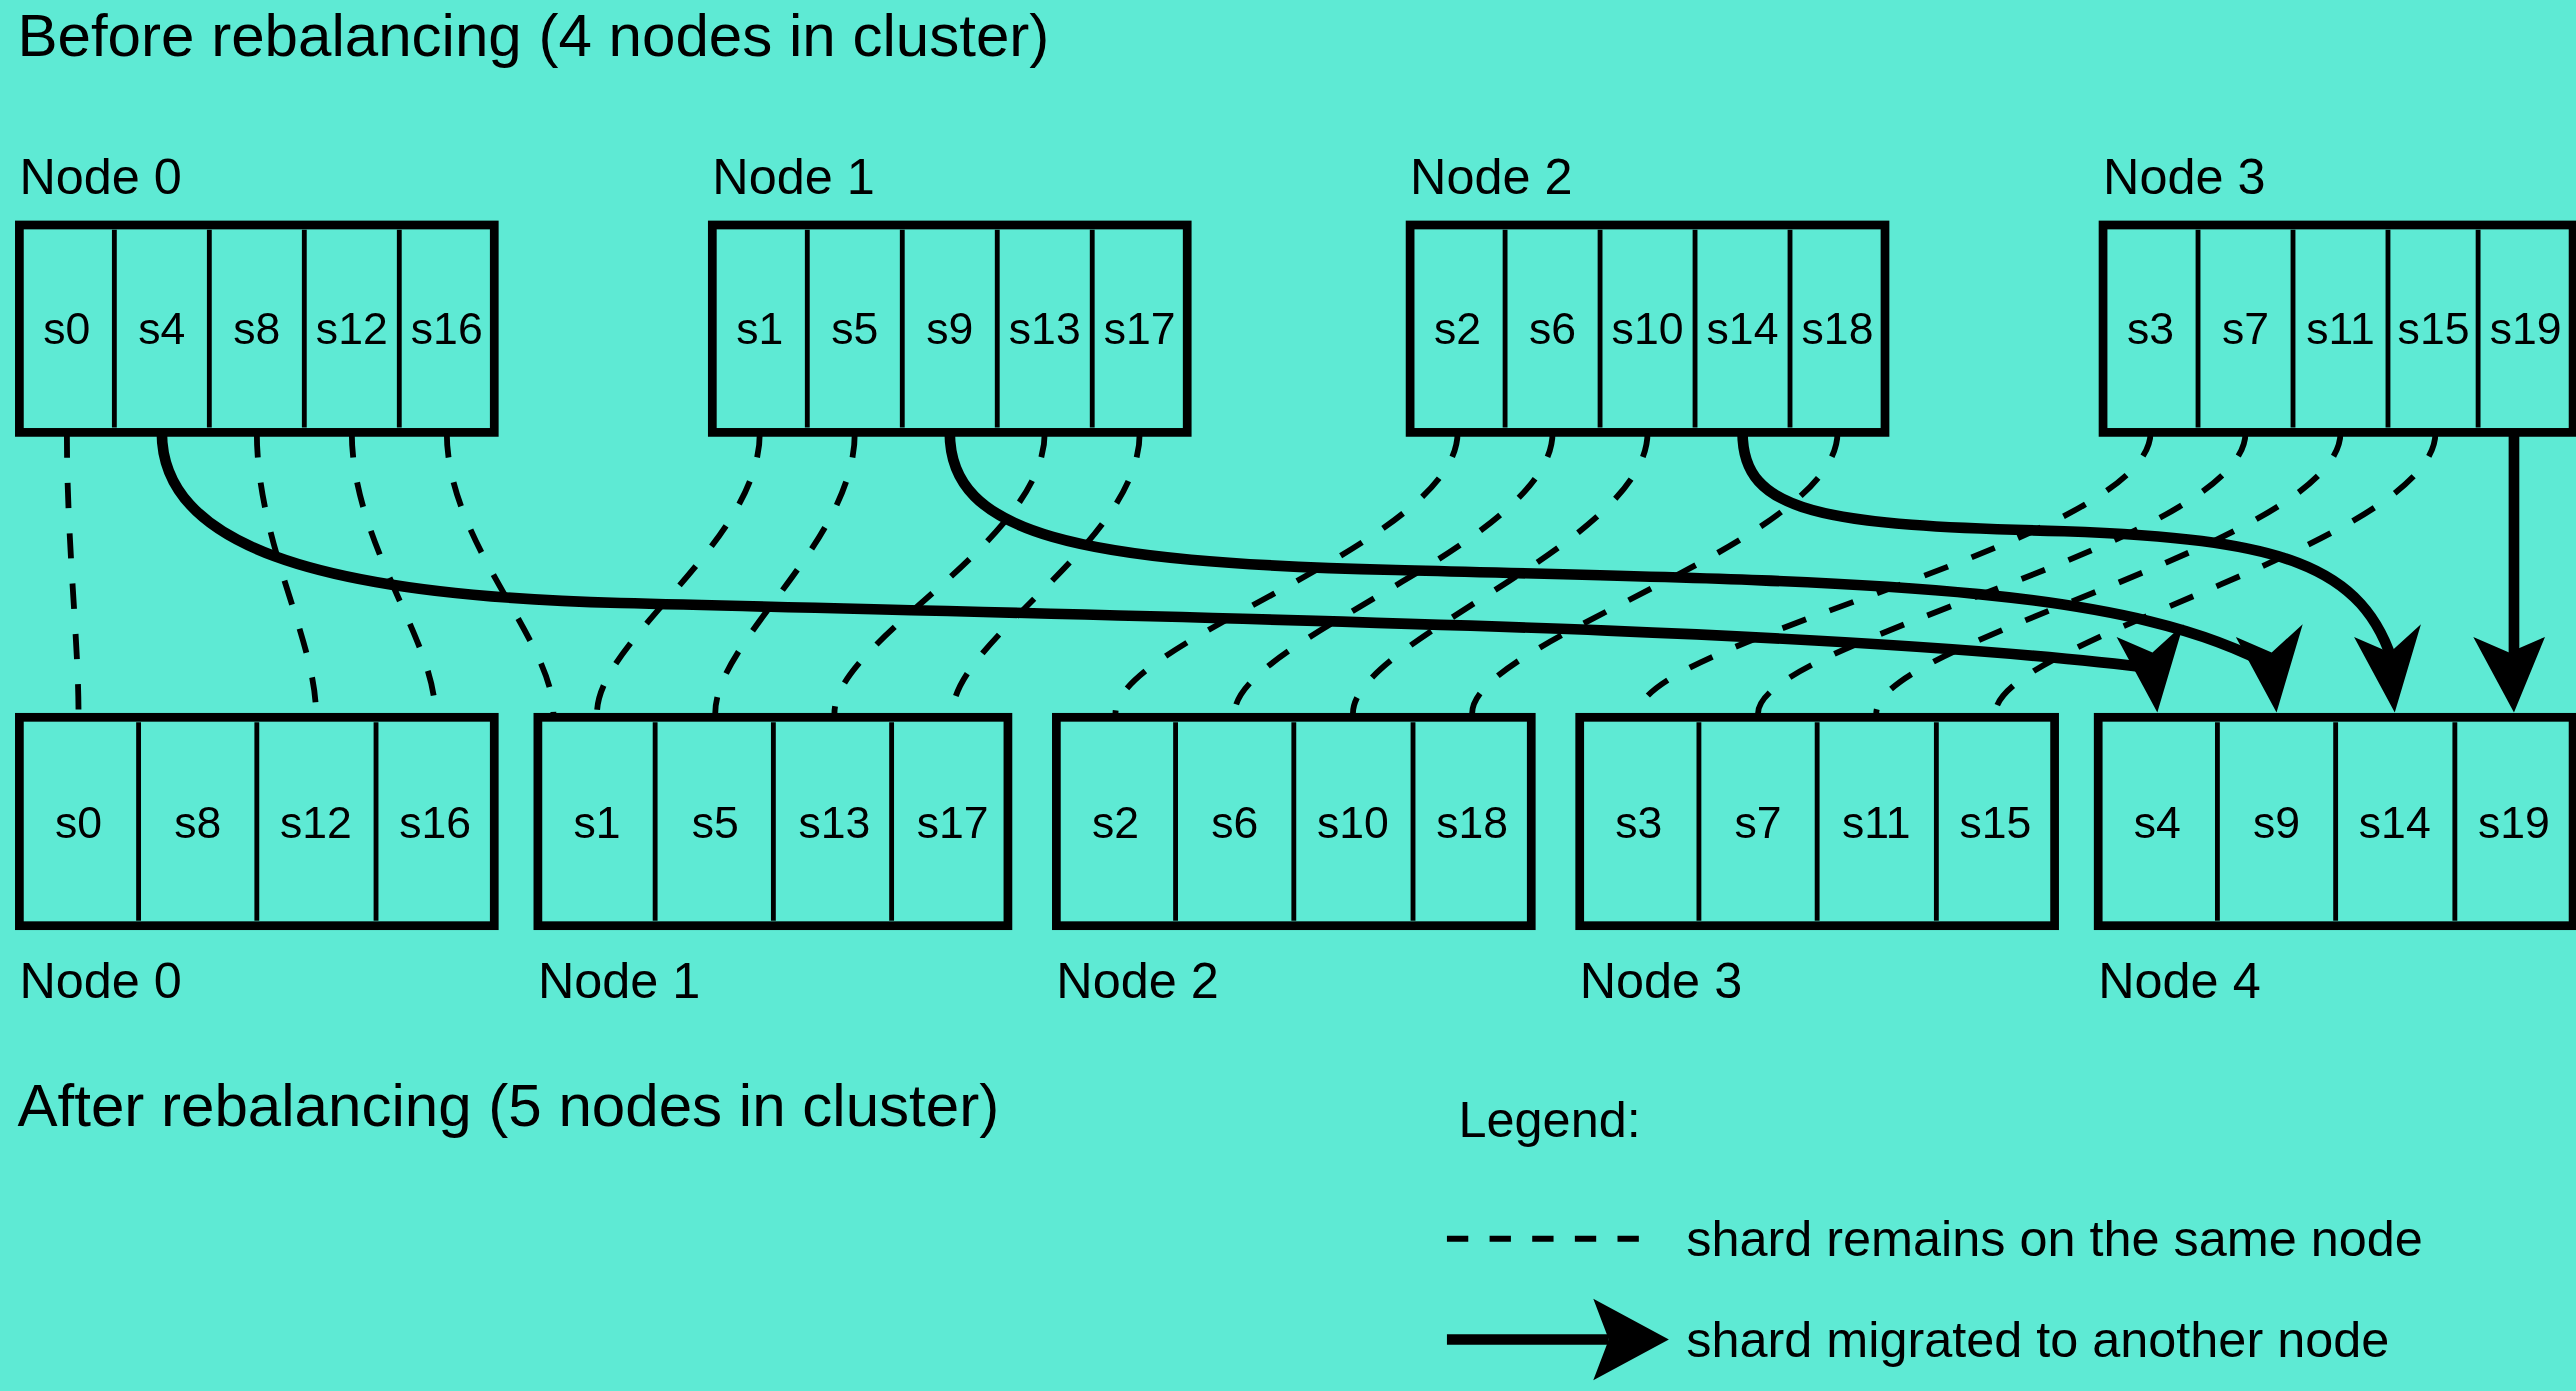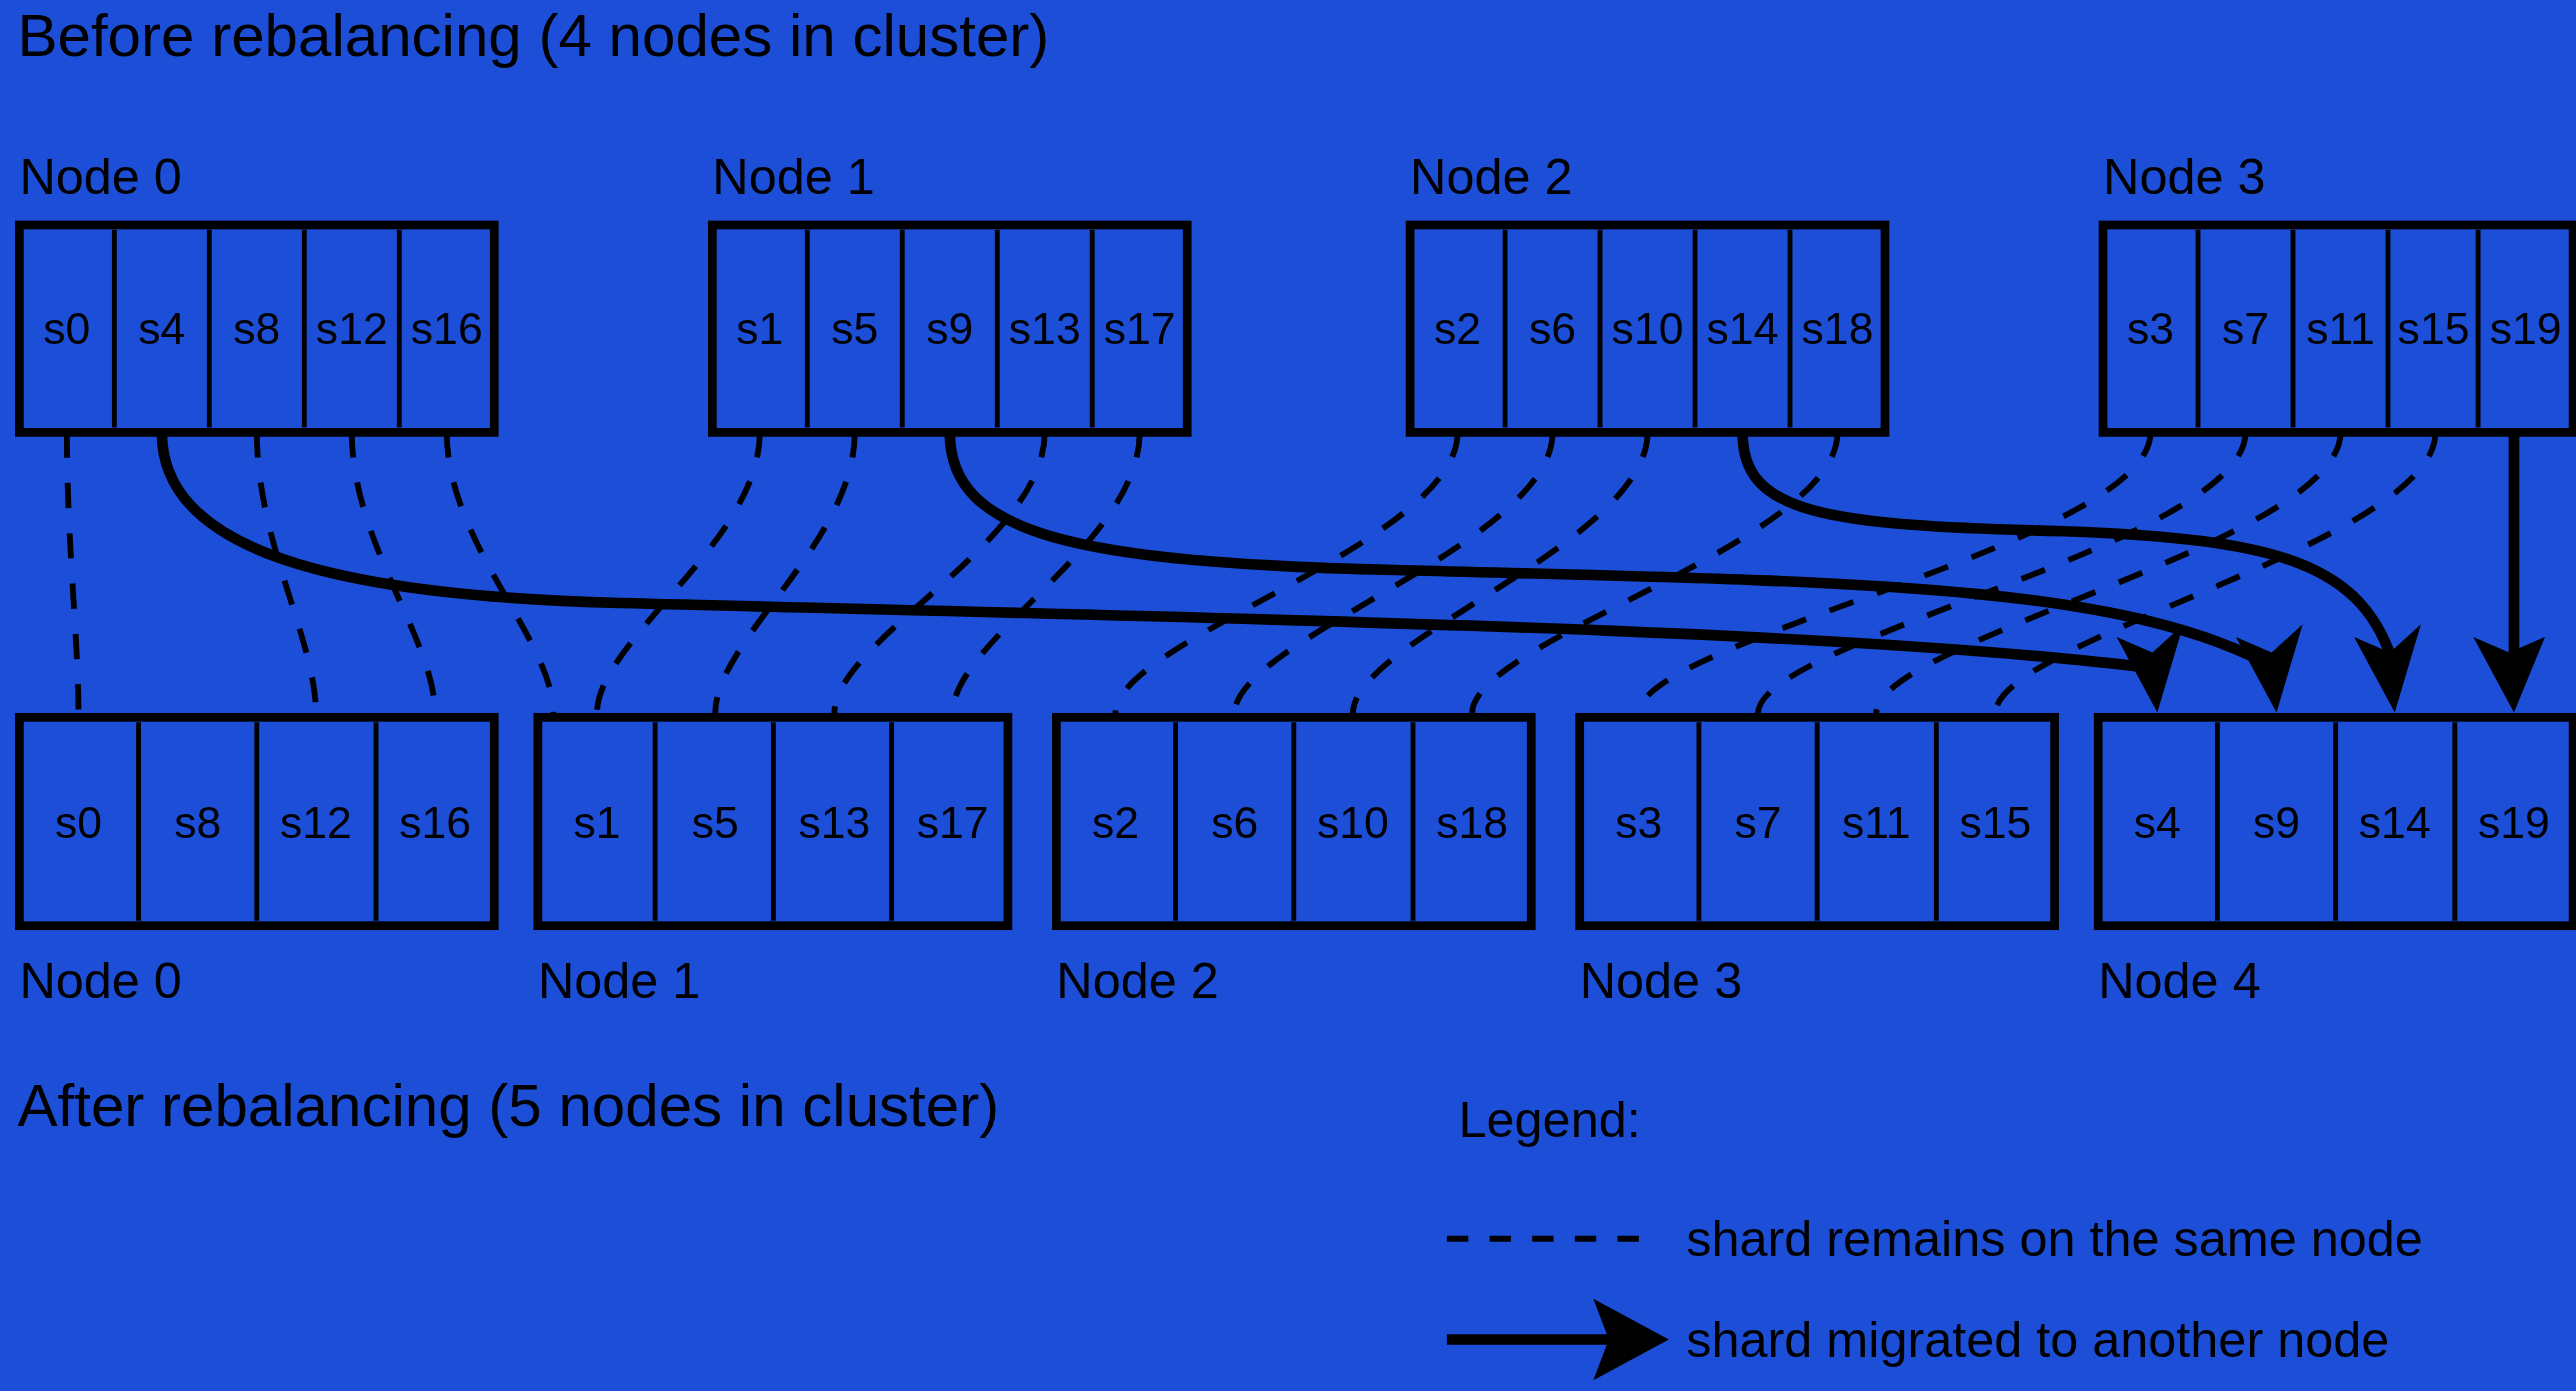--- a/index.html
+++ b/index.html
@@ -9,21 +9,21 @@
   }
   body {
     font-family: "Liberation Sans", sans-serif;
     color: #000000;
   }
   #stage {
     position: relative;
     width: 2576px;
     height: 1392px;
     overflow: hidden;
-    background: #1d4ed8;
+    background: #5eead4;
   }
   #diagram-svg {
     position: absolute;
     left: 0;
     top: 0;
     width: 2576px;
     height: 1392px;
   }
   .heading-text {
     font-size: 62px;

